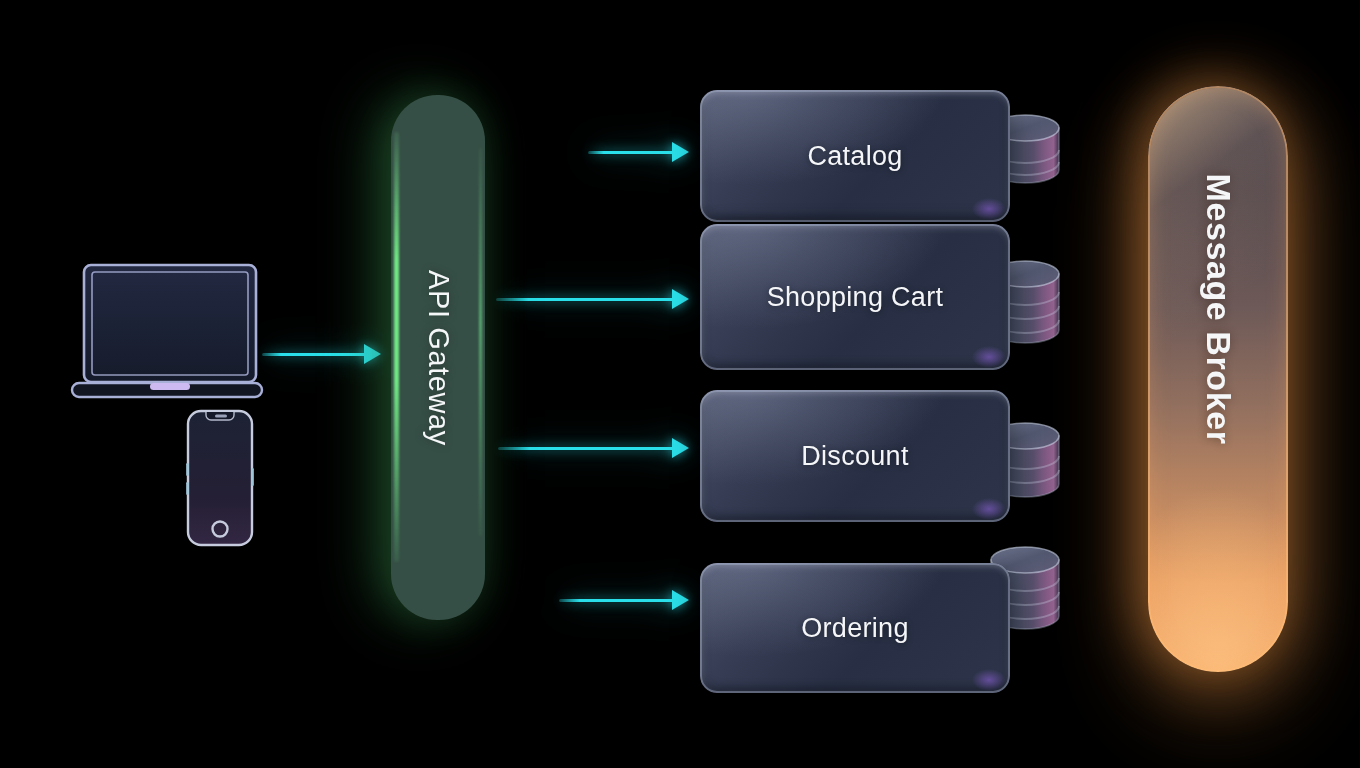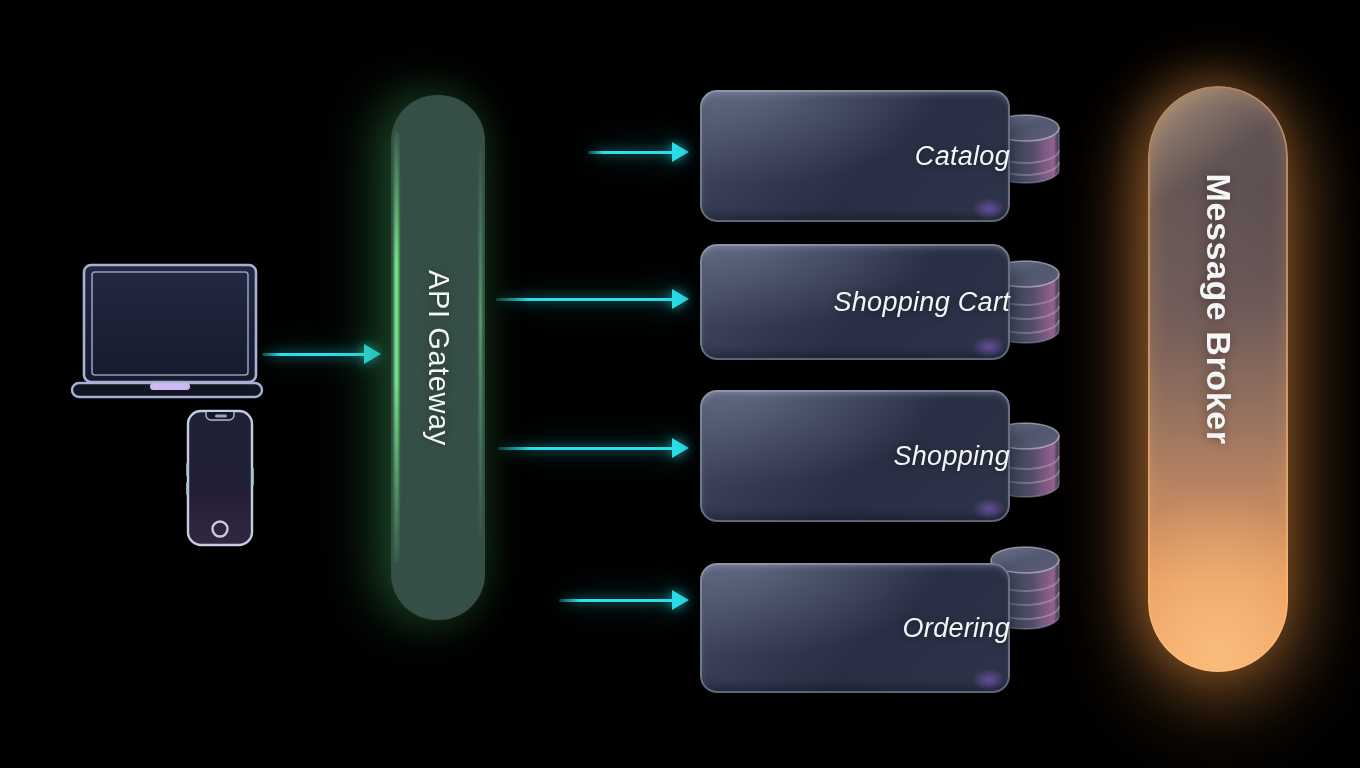--- a/index.html
+++ b/index.html
@@ -58,31 +58,30 @@
   .broker .vlabel{top:38%;font-size:34px;font-weight:700;letter-spacing:0.6px;text-shadow:0 1px 10px rgba(40,20,10,0.45);}
   
   .arrow{position:absolute;height:20px;filter:drop-shadow(0 0 6px rgba(42,223,233,0.75)) drop-shadow(0 0 16px rgba(42,223,233,0.35));}
   .arrow .shaft{position:absolute;left:0;right:14px;top:8.5px;height:3px;border-radius:2px;
     background:linear-gradient(90deg, rgba(42,223,233,0.25), #2adfe9 18%, #2adfe9);}
   .arrow .head{position:absolute;right:0;top:0;width:0;height:0;
     border-top:10px solid transparent;border-bottom:10px solid transparent;border-left:17px solid #2adfe9;}
   
   .service-box{
     position:absolute;left:700px;width:310px;border-radius:17px;
-    display:flex;align-items:center;justify-content:flex-end;
+    display:flex;align-items:center;justify-content:center;
     background:
       radial-gradient(130% 150% at 16% 0%, rgba(168,178,208,0.28), rgba(0,0,0,0) 48%),
       linear-gradient(135deg,#4a5168 0%,#363d54 28%,#282f44 58%,#2e354a 100%);
     box-shadow:
       inset 0 0 0 2px rgba(178,188,214,0.40),
       inset 0 3px 7px rgba(222,230,248,0.30),
       inset 0 -4px 10px rgba(8,10,18,0.65),
       inset 4px 0 8px rgba(200,210,235,0.12),
       0 10px 28px rgba(0,0,0,0.45);
-    font-style: italic;
   }
   .service-box::after{ 
     content:"";position:absolute;right:4px;bottom:2px;width:34px;height:22px;border-radius:50%;
     background:radial-gradient(closest-side, rgba(168,110,255,0.45), rgba(0,0,0,0));
     pointer-events:none;
   }
   .service-label{color:#f5f6f8;font-size:27px;font-weight:500;letter-spacing:0.3px;text-shadow:0 1px 6px rgba(0,0,0,0.4);}
   .db{position:absolute;left:985px;}
   .devices-svg{position:absolute;}
 </style>
@@ -182,25 +181,25 @@
     <path d="M6 16 L6 72 A34 13 0 0 0 74 72 L74 16 Z" fill="url(#cylBody)" stroke="rgba(195,205,225,0.35)" stroke-width="1.5"></path>
     <path d="M6 34 A34 13 0 0 0 74 34" fill="none" stroke="rgba(205,213,233,0.32)" stroke-width="2"></path>
     <path d="M6 48 A34 13 0 0 0 74 48" fill="none" stroke="rgba(205,213,233,0.32)" stroke-width="2"></path>
     <path d="M6 62 A34 13 0 0 0 74 62" fill="none" stroke="rgba(205,213,233,0.32)" stroke-width="2"></path>
     <ellipse cx="40" cy="16" rx="34" ry="13" fill="url(#cylTop)" stroke="rgba(212,220,238,0.55)" stroke-width="1.6"></ellipse>
   </svg>
 
   <div class="service-box" style="top:90px;height:132px">
     <span class="service-label">Catalog</span>
   </div>
-  <div class="service-box" style="top:244px;height:116px">
+  <div class="service-box" style="top:224px;height:146px">
     <span class="service-label">Shopping Cart</span>
   </div>
   <div class="service-box" style="top:390px;height:132px">
-    <span class="service-label">Shopping</span>
+    <span class="service-label">Discount</span>
   </div>
   <div class="service-box" style="top:563px;height:130px">
     <span class="service-label">Ordering</span>
   </div>
 
   <div class="pill broker">
     <span class="vlabel">Message Broker</span>
   </div>
 
 </div>

